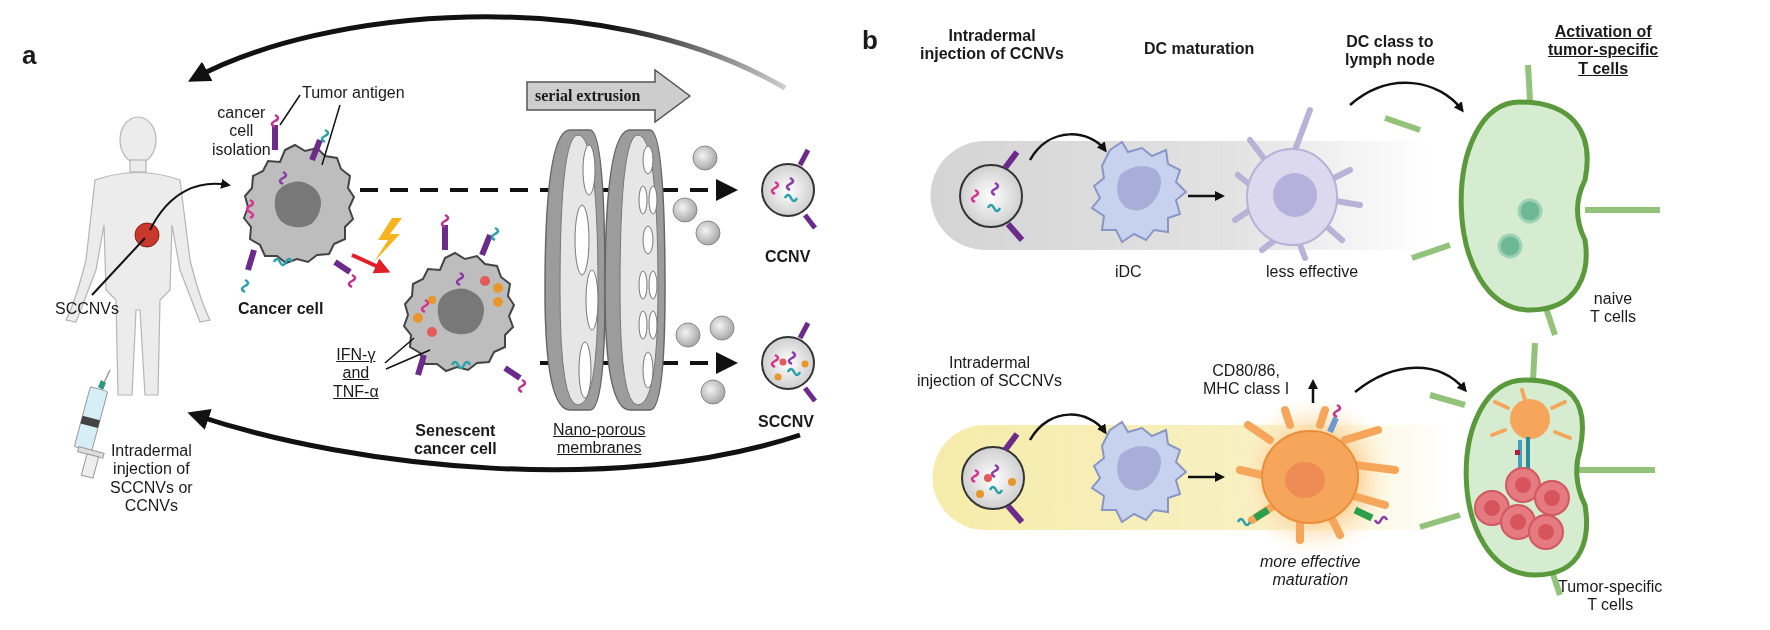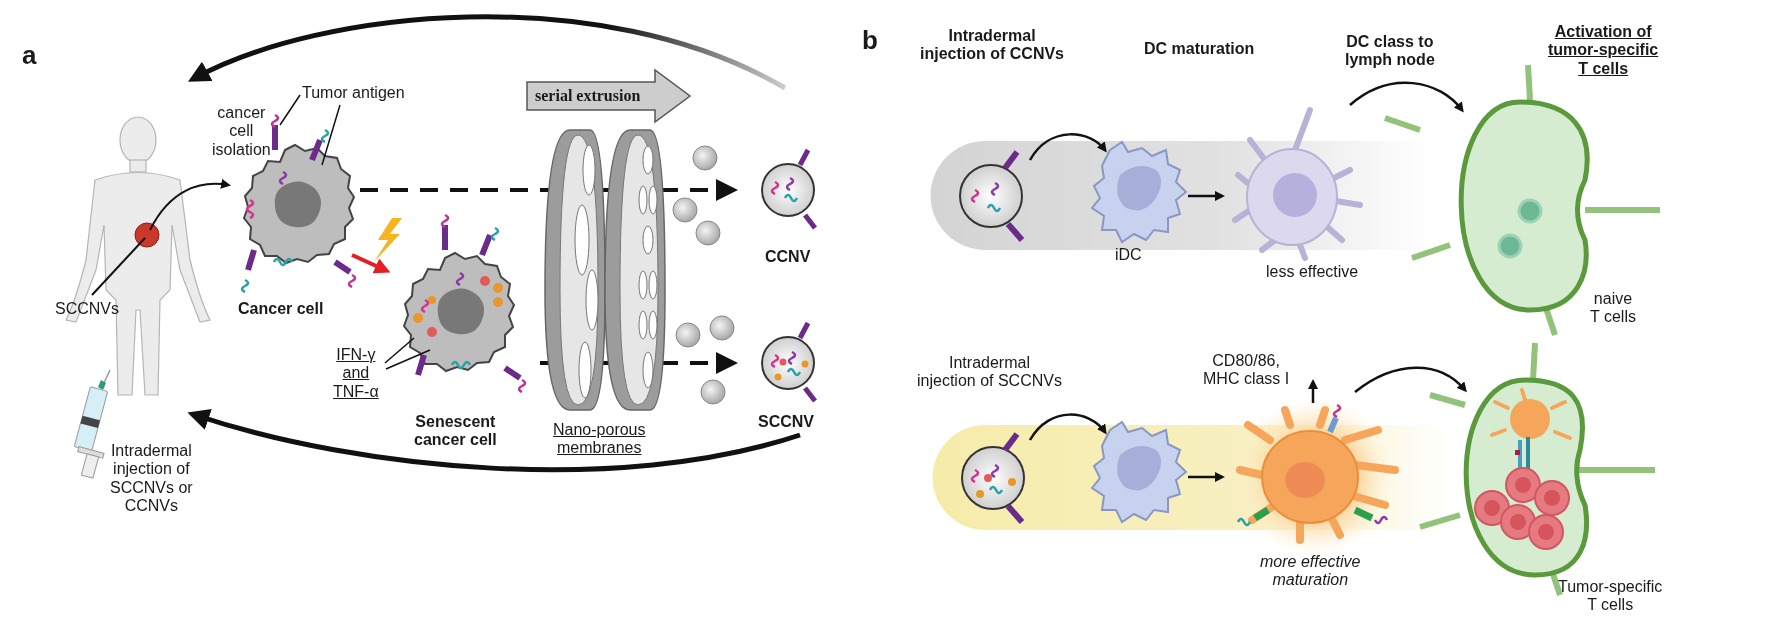--- a/index.html
+++ b/index.html
@@ -336,21 +336,21 @@
   <div>isolation</div>
 </div>
 <div class="lbl f16" style="left:302px;top:84px;">Tumor antigen</div>
 <div class="lbl f16" style="left:55px;top:300px;">SCCNVs</div>
 <div class="lbl f16 bold" style="left:238px;top:300px;">Cancer cell</div>
 <div class="lbl f16" style="left:333px;top:346px;text-decoration:underline;">
   <div>IFN-γ</div>
   <div>and</div>
   <div>TNF-α</div>
 </div>
-<div class="lbl f16 bold" style="left:414px;top:413px;">
+<div class="lbl f16 bold" style="left:414px;top:422px;">
   <div>Senescent</div>
   <div>cancer cell</div>
 </div>
 <div class="lbl f16 bold" style="left:535px;top:87px;font-family:Liberation Serif, serif;">serial extrusion</div>
 <div class="lbl f16" style="left:553px;top:421px;text-decoration:underline;">
   <div>Nano-porous</div>
   <div>membranes</div>
 </div>
 <div class="lbl f16 bold" style="left:765px;top:248px;">CCNV</div>
 <div class="lbl f16 bold" style="left:758px;top:413px;">SCCNV</div>
@@ -369,32 +369,32 @@
 <div class="lbl f16 bold" style="left:1345px;top:33px;">
   <div>DC class to</div>
   <div>lymph node</div>
 </div>
 <div class="lbl f16 bold" style="left:1548px;top:23px;text-decoration:underline;">
   <div>Activation of</div>
   <div>tumor-specific</div>
   <div>T cells</div>
 </div>
 
-<div class="lbl f16" style="left:1115px;top:246px;">iDC</div>
+<div class="lbl f16" style="left:1115px;top:263px;">iDC</div>
 <div class="lbl f16" style="left:1238px;top:263px;margin-left:28px;">less effective</div>
 <div class="lbl f16" style="left:1590px;top:290px;">
   <div>naive</div>
   <div>T cells</div>
 </div>
 
 <div class="lbl f16" style="left:917px;top:354px;">
   <div>Intradermal</div>
   <div>injection of SCCNVs</div>
 </div>
-<div class="lbl f16" style="left:1203px;top:352px;">
+<div class="lbl f16" style="left:1203px;top:362px;">
   <div>CD80/86,</div>
   <div>MHC class I</div>
 </div>
 <div class="lbl f16" style="left:1260px;top:553px;font-style:italic;">
   <div>more effective</div>
   <div>maturation</div>
 </div>
 <div class="lbl f16" style="left:1558px;top:578px;">
   <div>Tumor-specific</div>
   <div>T cells</div>

